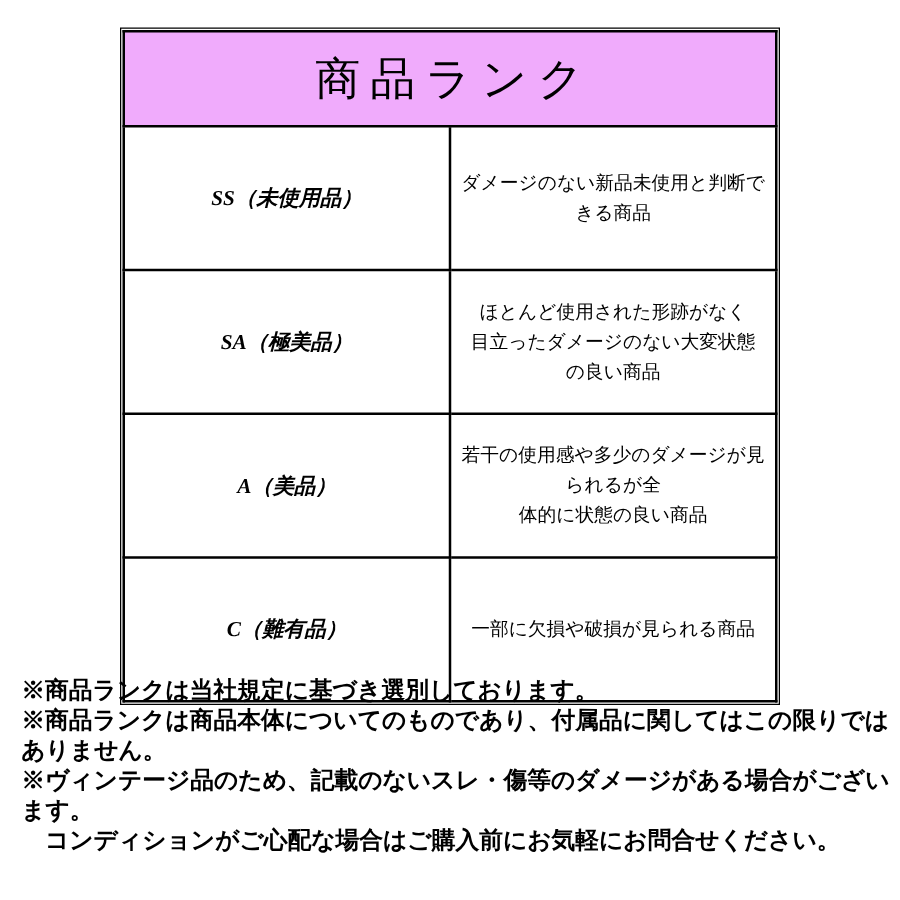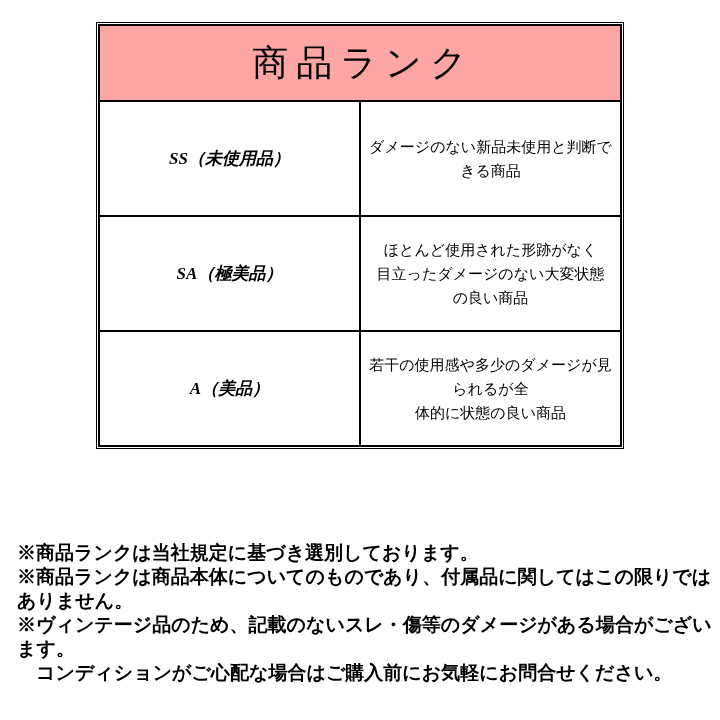--- a/index.html
+++ b/index.html
@@ -80,38 +80,42 @@
 </style>
 </head>
 <body>
 
 <div class="page">
 
   <div class="table-wrap">
     <table class="rank-table">
       <thead>
         <tr>
-          <th colspan="2" class="title-cell" style="background: #fca5a5; font-family: Liberation Serif, serif;">商品ランク</th>
+          <th colspan="2" class="title-cell" style="background: #f0abfc; font-family: Liberation Serif, serif;">商品ランク</th>
         </tr>
       </thead>
       <tbody>
         <tr>
           <td class="rank-cell">SS（未使用品）</td>
           <td class="desc-cell">ダメージのない新品未使用と判断できる商品</td>
         </tr>
         <tr>
           <td class="rank-cell">SA（極美品）</td>
           <td class="desc-cell">ほとんど使用された形跡がなく
 目立ったダメージのない大変状態の良い商品</td>
         </tr>
         <tr>
           <td class="rank-cell">A（美品）</td>
           <td class="desc-cell">若干の使用感や多少のダメージが見られるが全
 体的に状態の良い商品</td>
         </tr>
+        <tr>
+          <td class="rank-cell">C（難有品）</td>
+          <td class="desc-cell">一部に欠損や破損が見られる商品</td>
+        </tr>
       </tbody>
     </table>
   </div>
 
   <div class="notes">
     <p>※商品ランクは当社規定に基づき選別しております。</p>
     <p>※商品ランクは商品本体についてのものであり、付属品に関してはこの限りではありません。</p>
     <p>※ヴィンテージ品のため、記載のないスレ・傷等のダメージがある場合がございます。</p>
     <p>　コンディションがご心配な場合はご購入前にお気軽にお問合せください。</p>
   </div>

